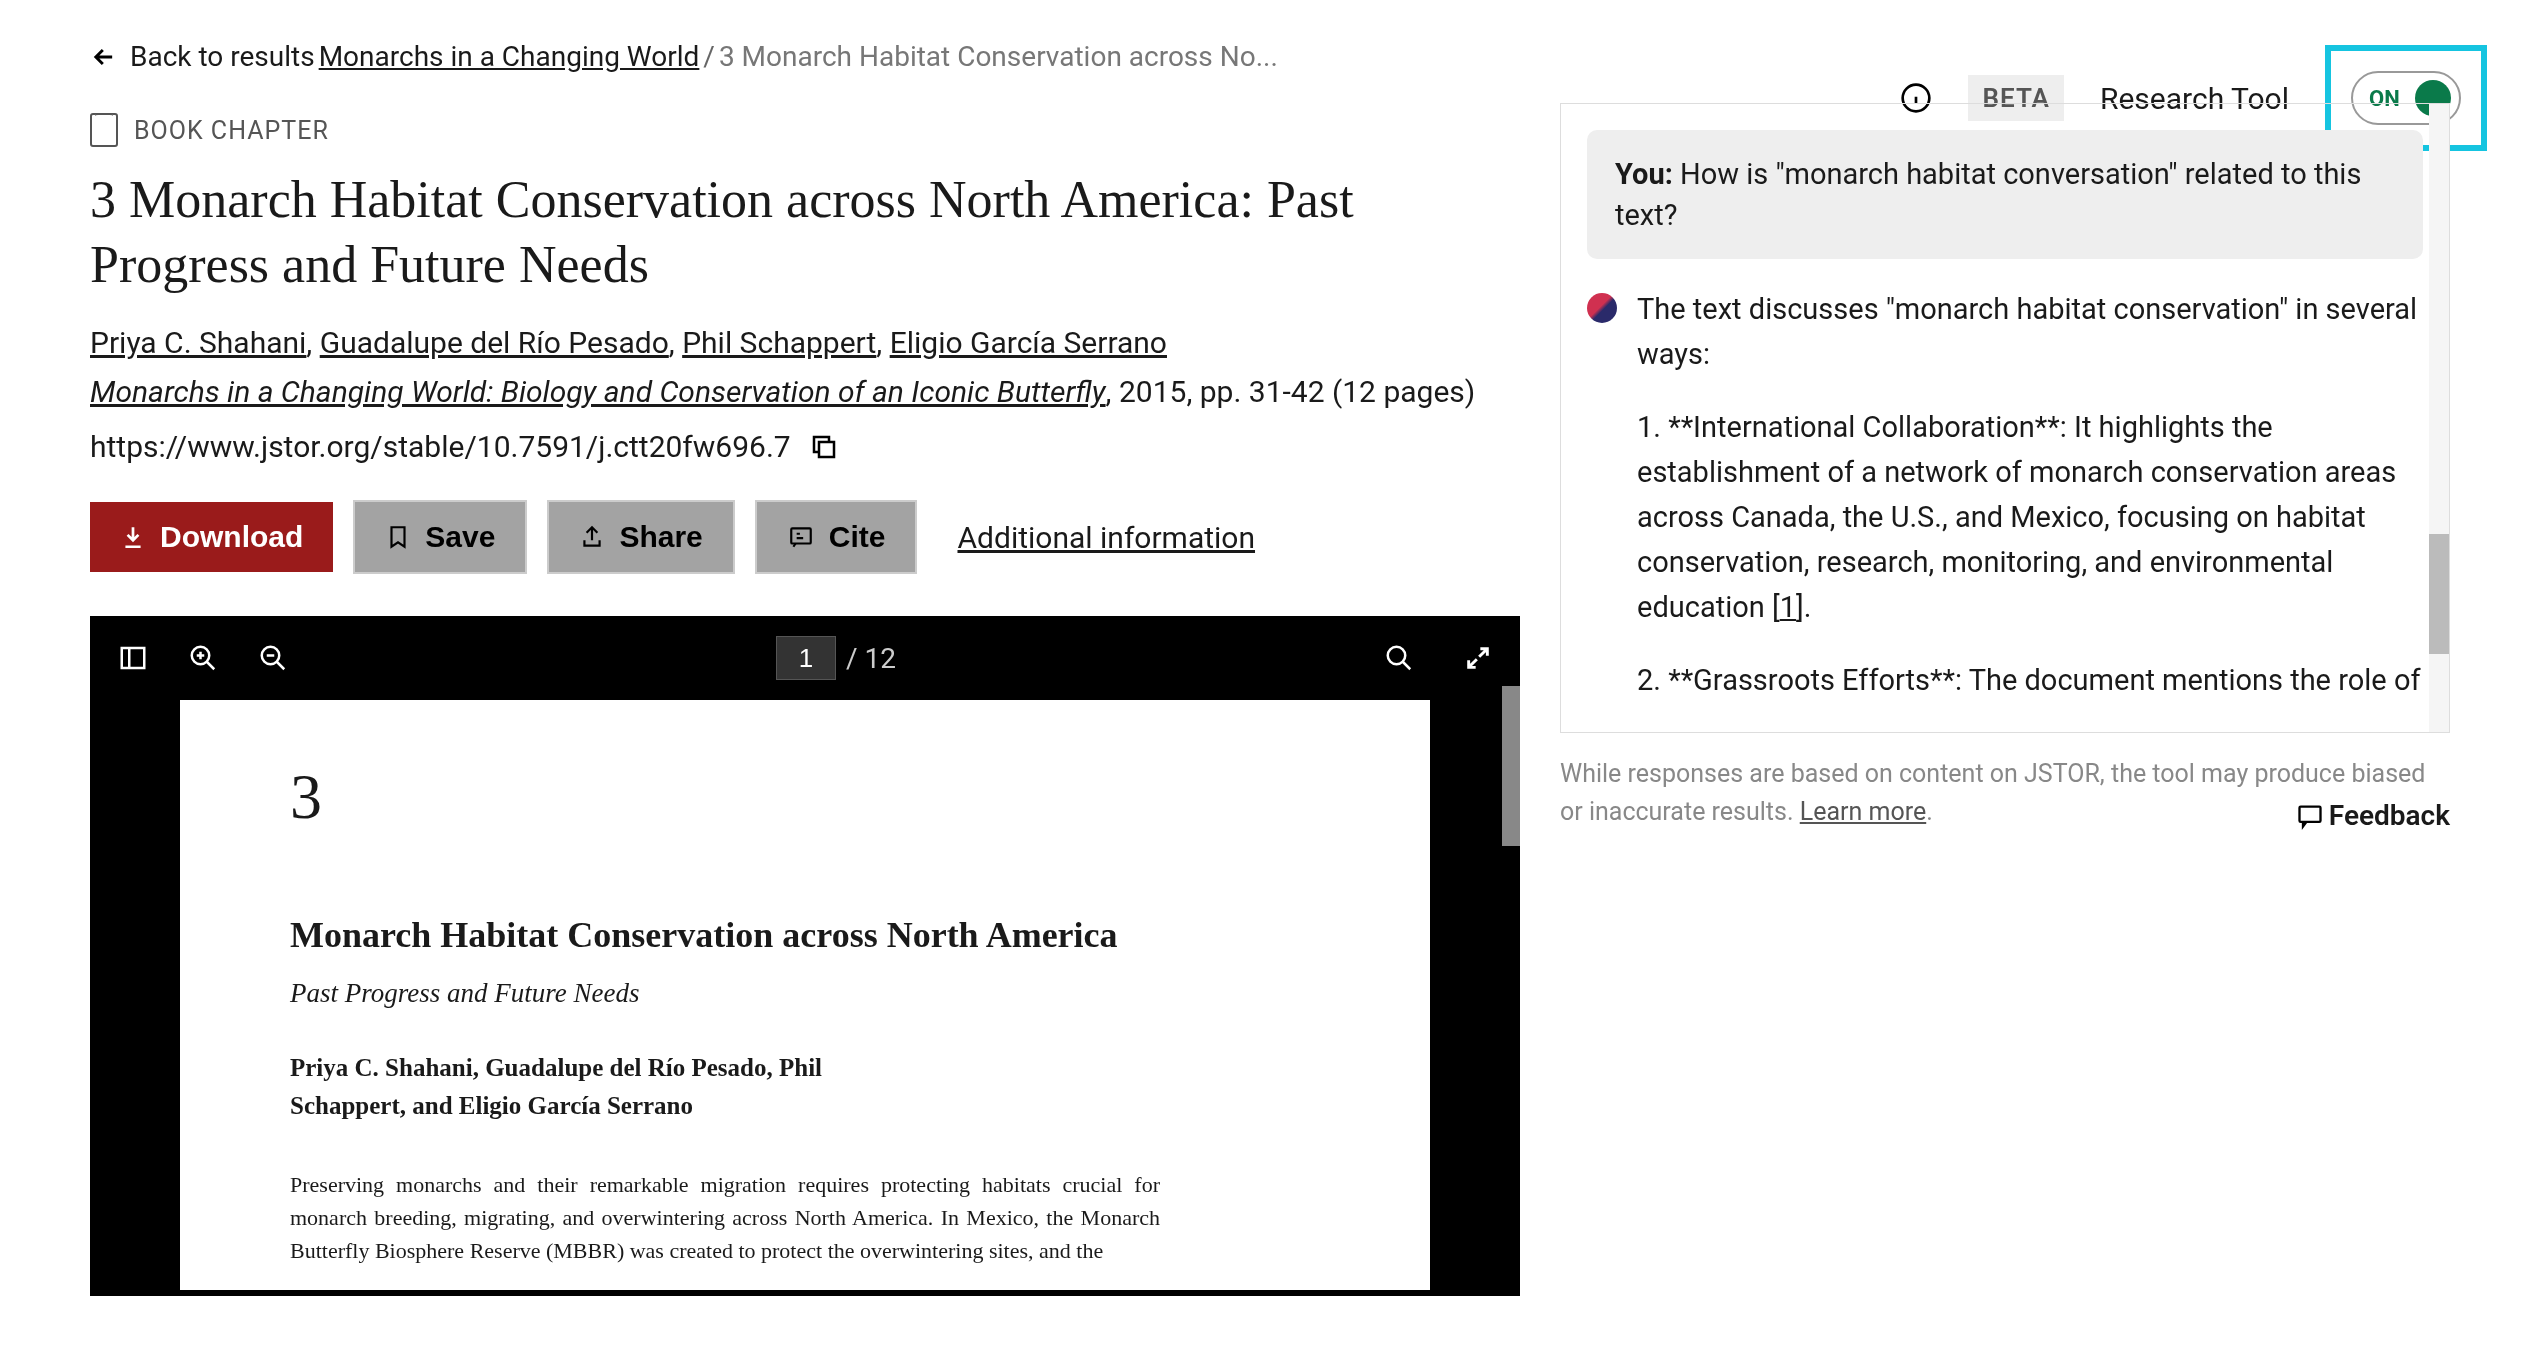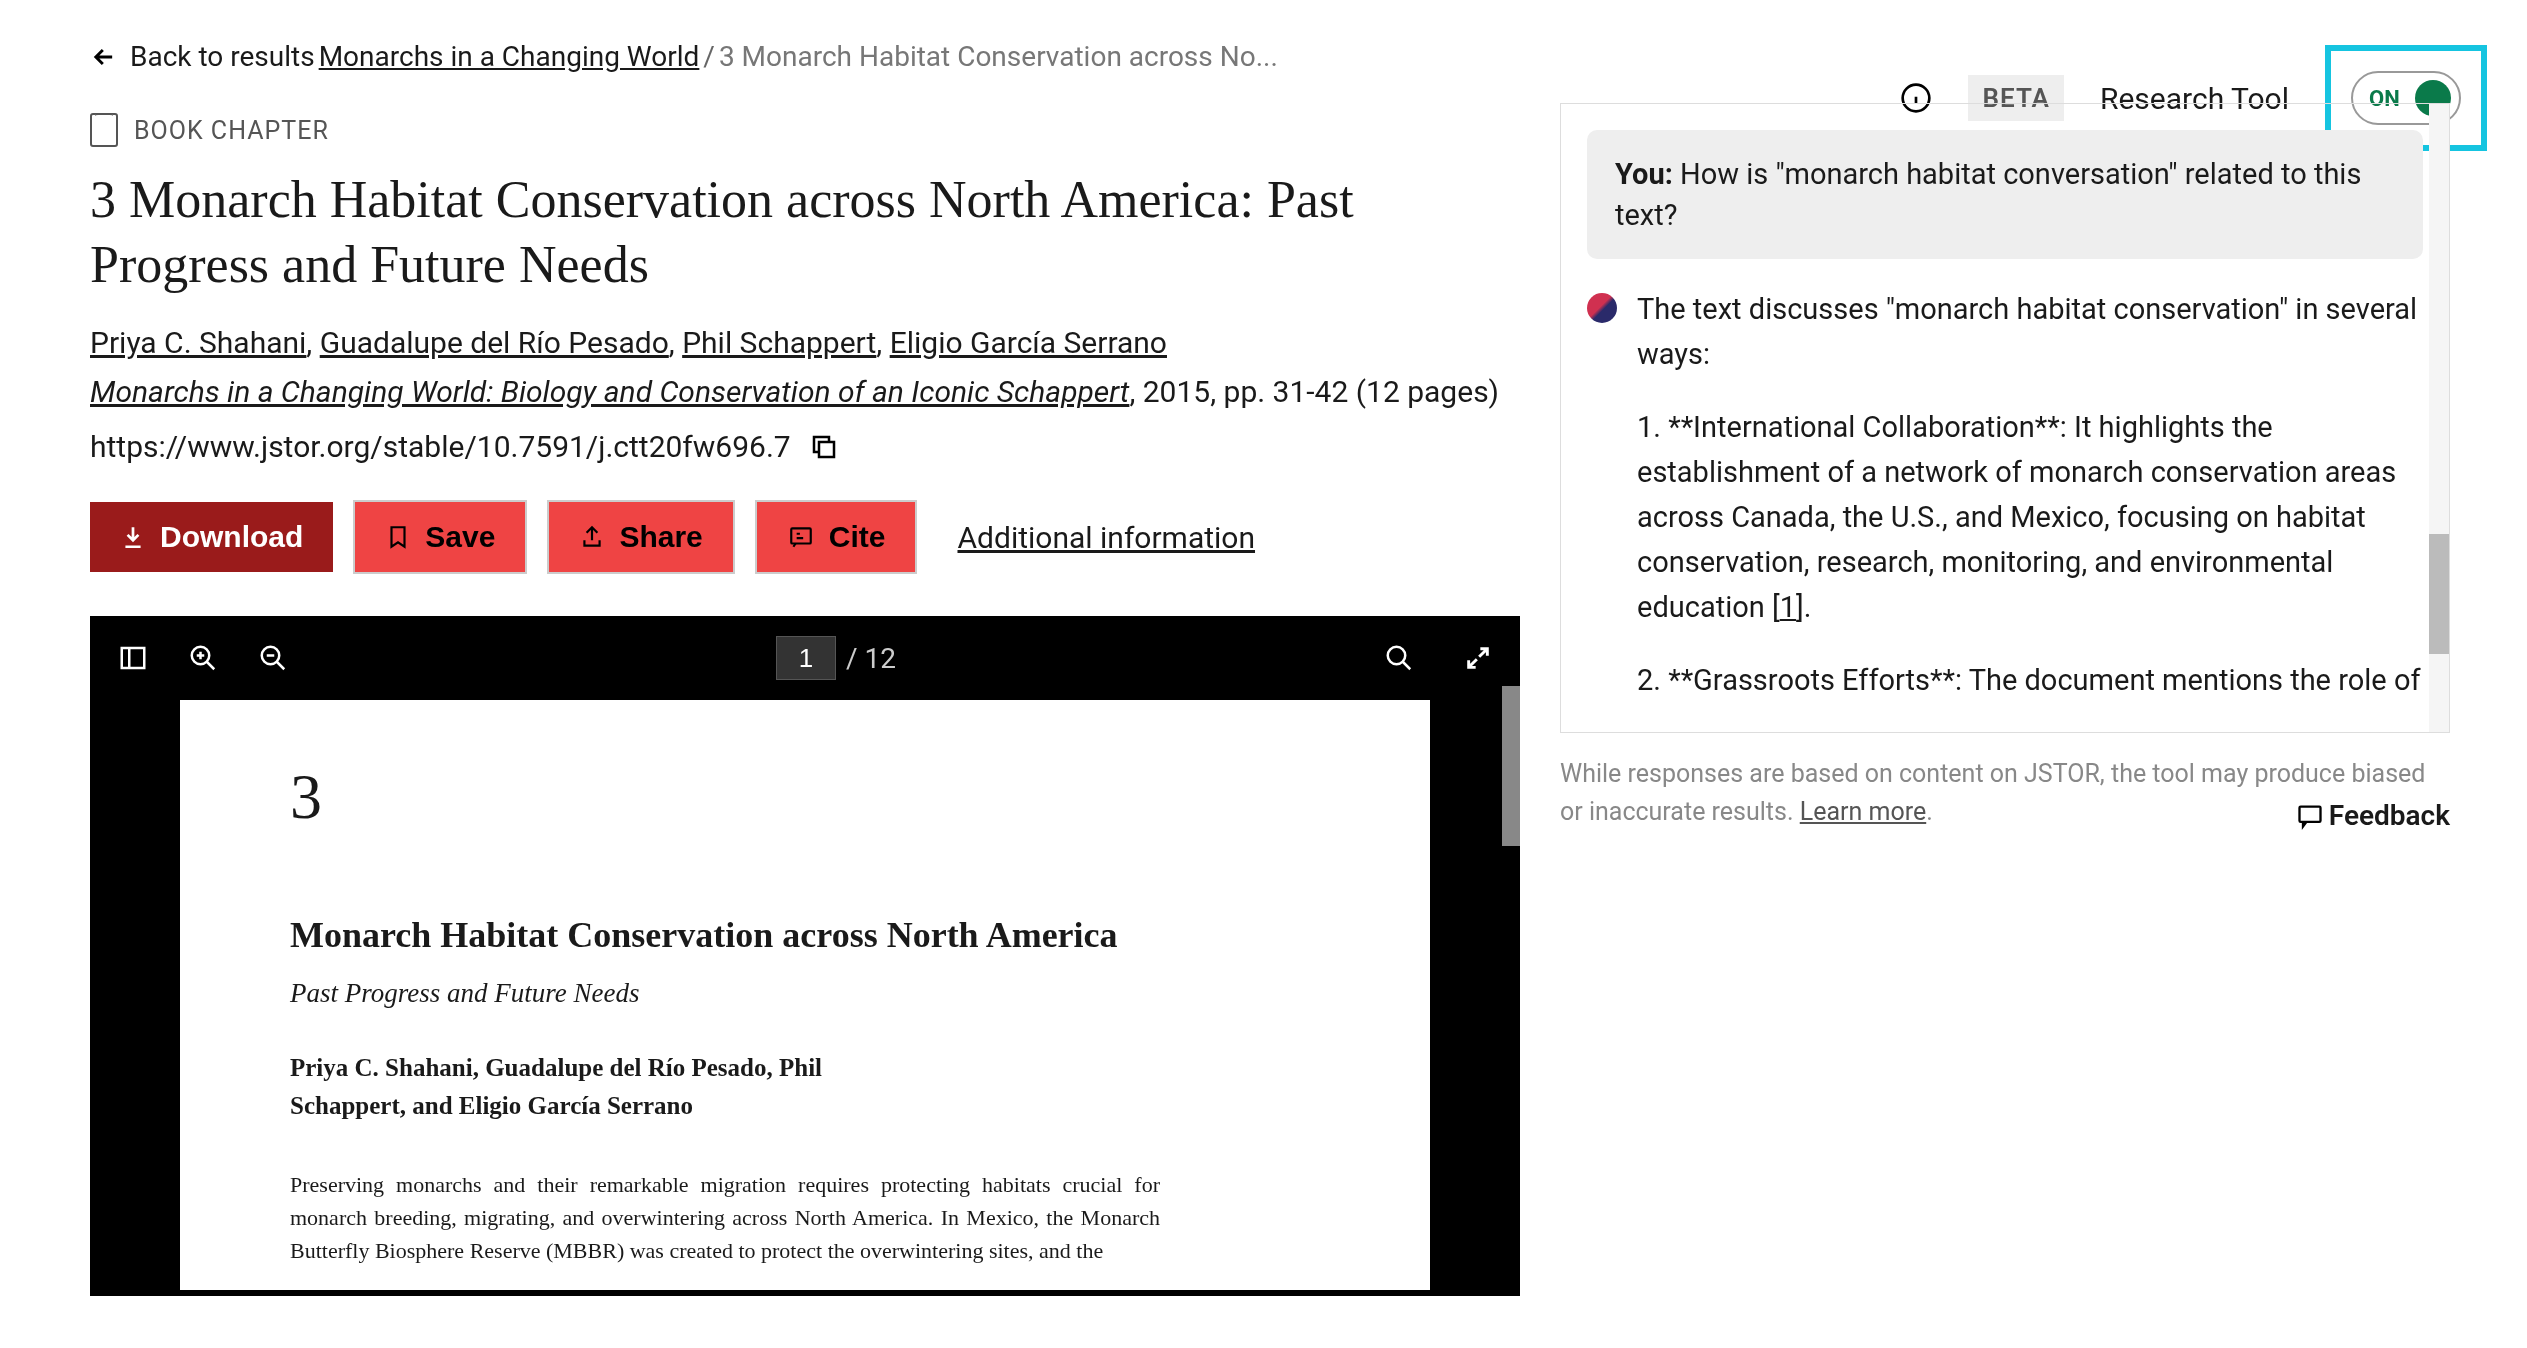--- a/index.html
+++ b/index.html
@@ -36,21 +36,21 @@
 .doc-title { font-family: Georgia, "Times New Roman", serif; font-size: 52px; font-weight: 400; line-height: 1.25; margin: 20px 0 28px 0; max-width: 1300px; }
 .authors { font-size: 30px; margin-bottom: 14px; }
 .authors a { text-decoration: underline; color: inherit; }
 .source-line { font-size: 30px; margin-bottom: 20px; }
 .source-line a { font-style: italic; text-decoration: underline; color: inherit; }
 .url-line { font-size: 30px; display: flex; align-items: center; gap: 18px; margin-bottom: 36px; }
 .copy-icon { cursor: pointer; }
 
 
 .actions { display: flex; gap: 20px; align-items: center; margin-bottom: 42px; }
-.btn { display: flex; align-items: center; gap: 14px; padding: 18px 30px; font-size: 30px; font-weight: 600; border: 2px solid #ccc; background: #ef4444; cursor: pointer; }
+.btn { display: flex; align-items: center; gap: 14px; padding: 18px 30px; font-size: 30px; font-weight: 600; border: 2px solid #ccc; background: #a3a3a3; cursor: pointer; }
 .btn-primary { background: #9a1b1b; color: #fff; border: none; }
 .add-info { font-size: 30px; text-decoration: underline; cursor: pointer; margin-left: 20px; }
 
 
 .pdf-viewer { background: #000; position: relative; height: 680px; }
 .pdf-toolbar { display: flex; align-items: center; justify-content: space-between; padding: 20px 28px; color: #fff; }
 .pdf-left { display: flex; align-items: center; gap: 40px; }
 .pdf-page-ctrl { display: flex; align-items: center; gap: 10px; font-size: 28px; color: #ccc; }
 .pdf-page-input { width: 60px; height: 44px; background: #333; border: 1px solid #555; color: #fff; text-align: center; font-size: 26px; }
 .pdf-right { display: flex; align-items: center; gap: 50px; }
@@ -135,21 +135,21 @@
       <h1 class="doc-title">3 Monarch Habitat Conservation across North America: Past Progress and Future Needs</h1>
 
       <div class="authors">
         <a>Priya C. Shahani</a>,
         <a>Guadalupe del Río Pesado</a>,
         <a>Phil Schappert</a>,
         <a>Eligio García Serrano</a>
       </div>
 
       <div class="source-line">
-        <a>Monarchs in a Changing World: Biology and Conservation of an Iconic Schappert</a>,
+        <a>Monarchs in a Changing World: Biology and Conservation of an Iconic Butterfly</a>,
         <span>2015</span>,
         <span>pp. 31-42 (12 pages)</span>
       </div>
 
       <div class="url-line">
         <span>https://www.jstor.org/stable/10.7591/j.ctt20fw696.7</span>
         <span class="copy-icon">
           <svg width="30" height="30" viewBox="0 0 24 24" fill="none" stroke="#000" stroke-width="2">
               <rect x="8" y="8" width="12" height="12"></rect>
               <path d="M16 8V4H4v12h4"></path>

